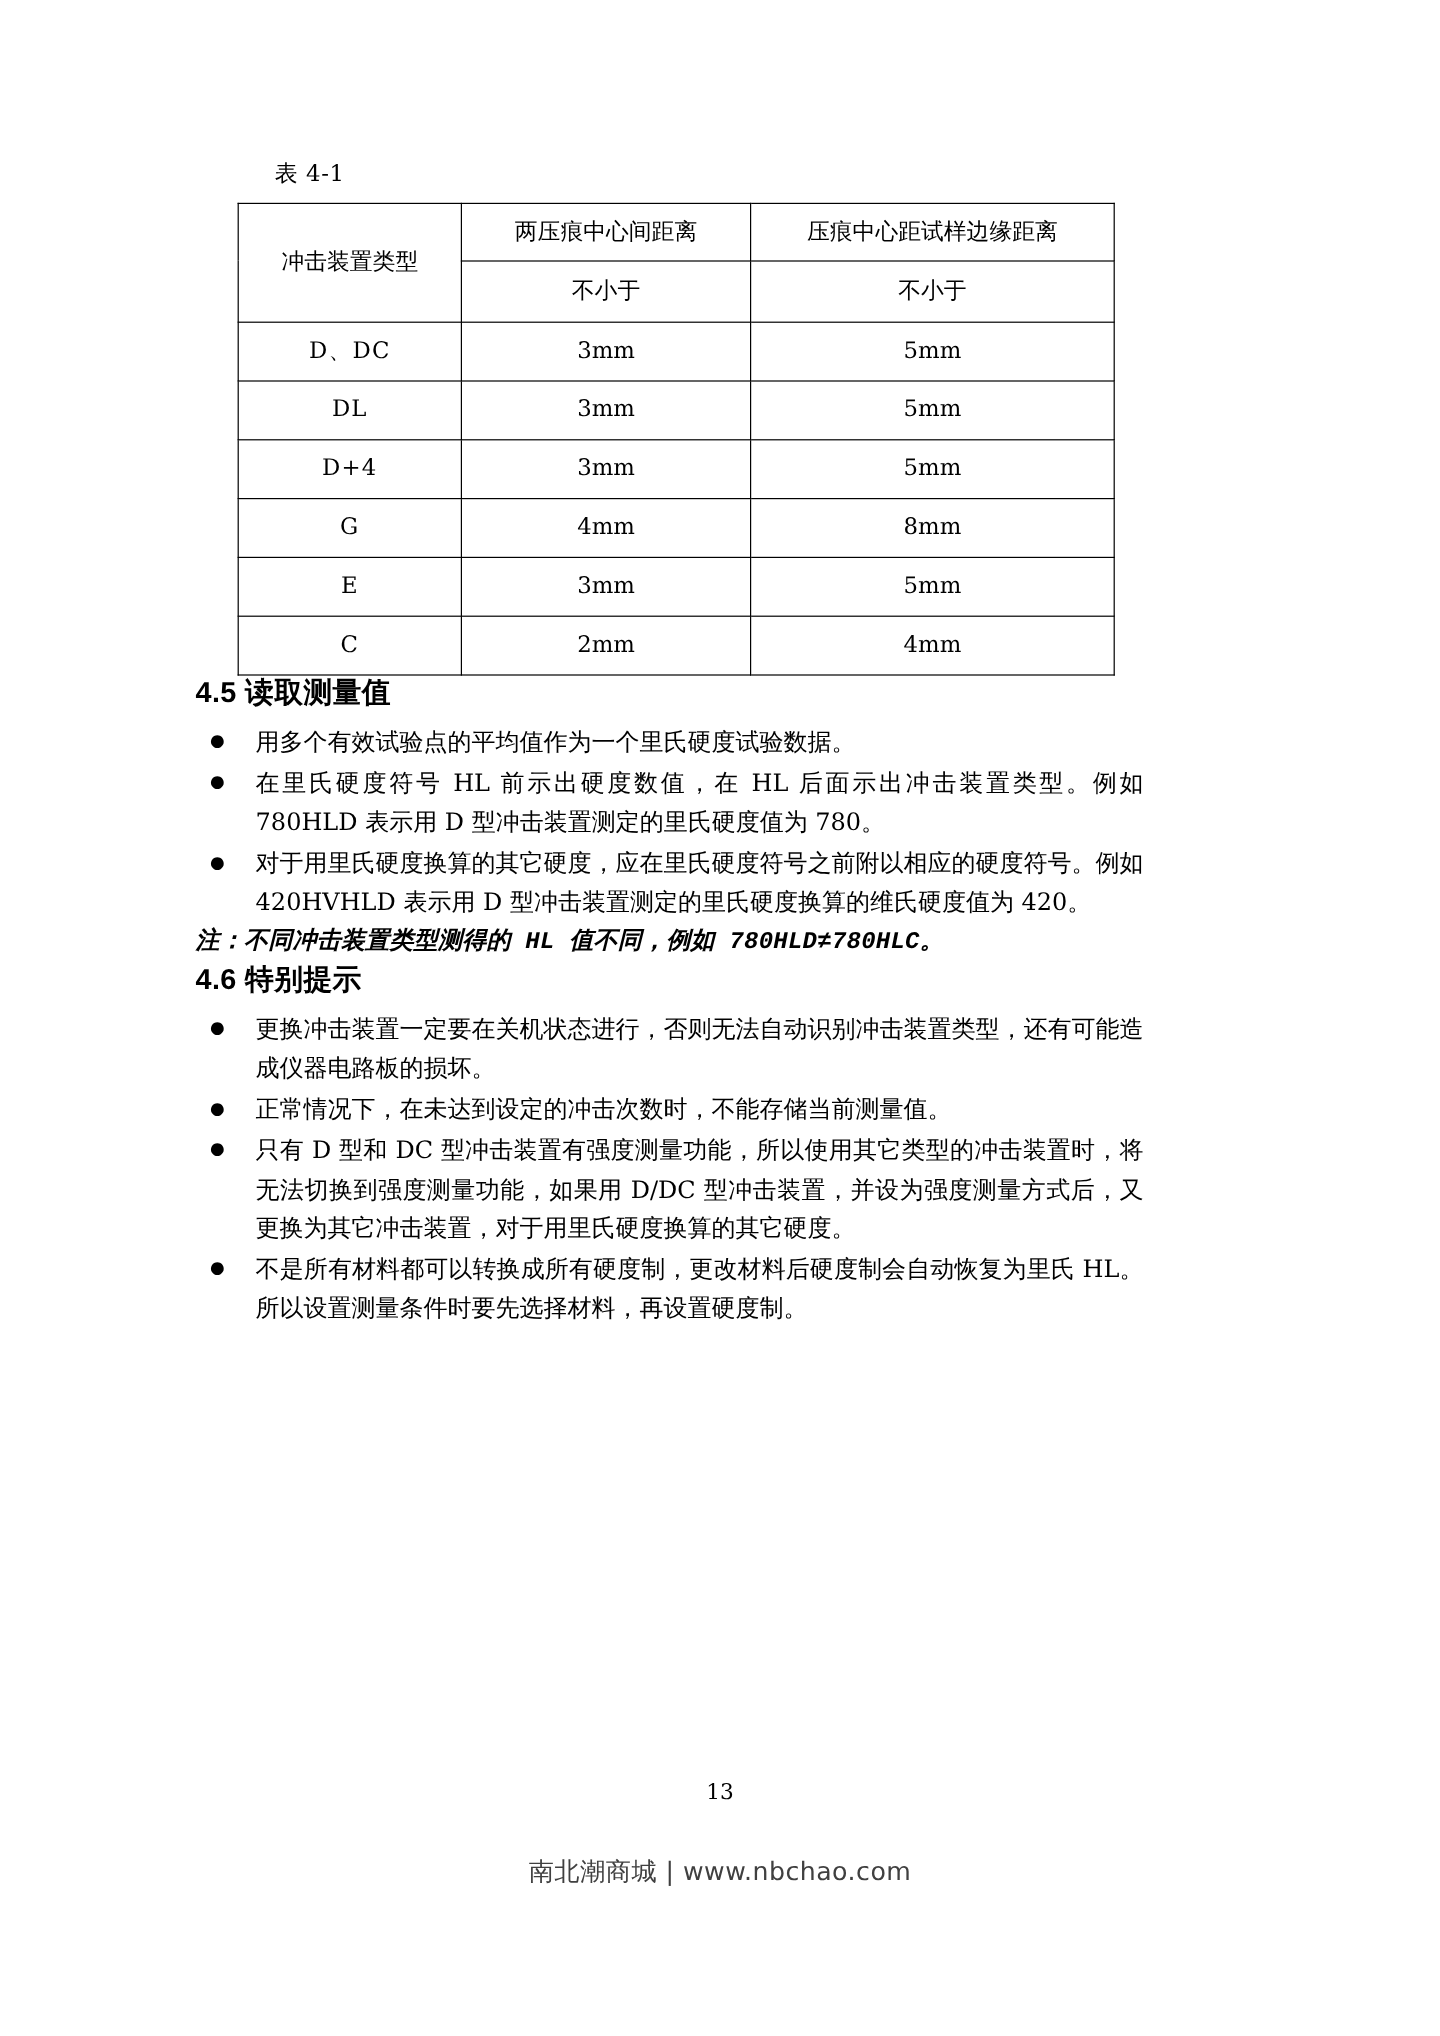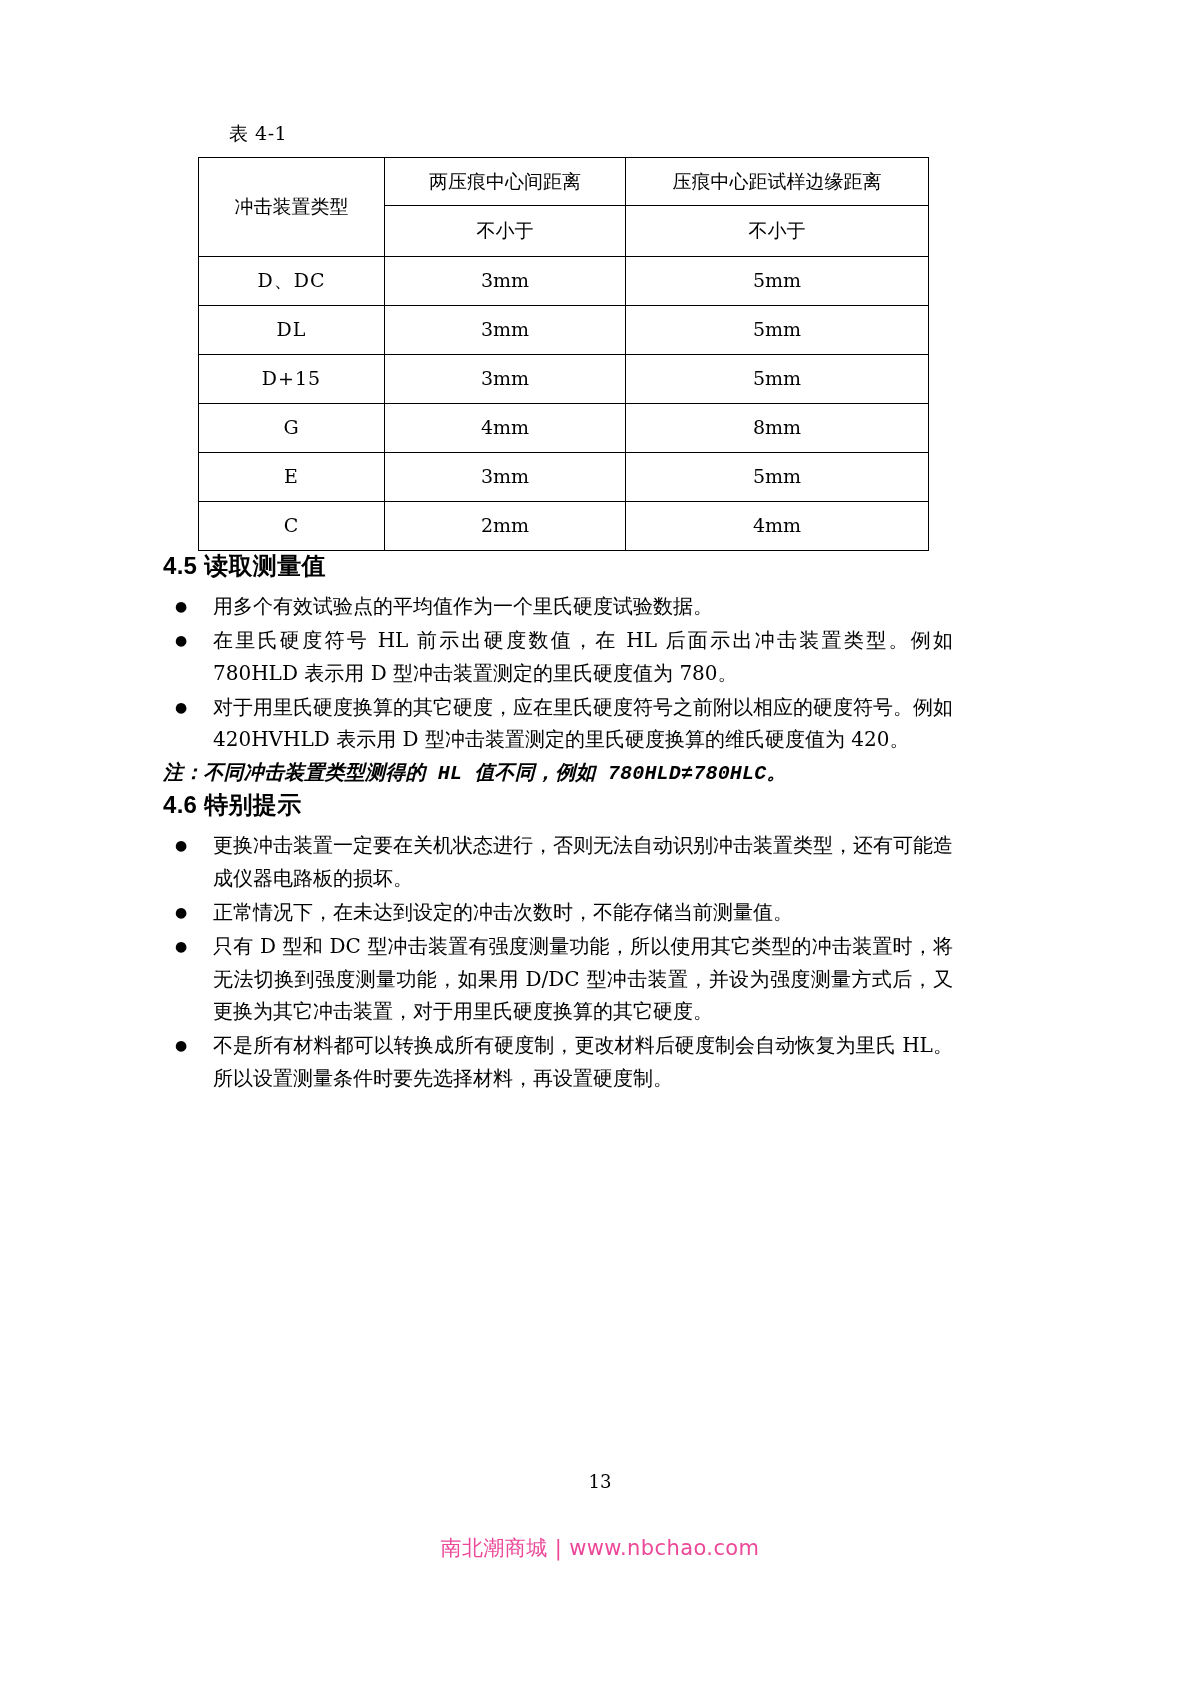--- a/index.html
+++ b/index.html
@@ -11,21 +11,21 @@
     width: 1200px;
     height: 1697px;
     position: relative;
     font-family: "DejaVu Serif", "Liberation Serif", serif;
     color: #000000;
     -webkit-font-smoothing: antialiased;
   }
 
   .page {
     position: absolute;
-    top: 4px; left: 0;
+    top: 16px; left: 0;
     width: 1200px;
     height: 1463px;
     box-sizing: border-box;
     padding: 6px;
   }
 
   .content {
     position: absolute;
     left: 163px;
     top: 118px;
@@ -124,21 +124,21 @@
     font-family: "DejaVu Serif", "Liberation Serif", serif;
   }
   .footer {
     position: absolute;
     top: 1530px;
     left: 0;
     width: 1200px;
     text-align: center;
     font-size: 21px;
     font-family: "DejaVu Sans", "Liberation Sans", sans-serif;
-    color: #ec4899;
+    color: #404040;
     letter-spacing: 0.4px;
   }
 </style>
 </head>
 <body>
 
 <div class="page">
 
   <div class="content">
 
@@ -160,21 +160,21 @@
           <td class="col1 body lat">D、DC</td>
           <td class="col2 body">3mm</td>
           <td class="col3 body">5mm</td>
         </tr>
         <tr>
           <td class="col1 body lat">DL</td>
           <td class="col2 body">3mm</td>
           <td class="col3 body">5mm</td>
         </tr>
         <tr>
-          <td class="col1 body lat">D+15</td>
+          <td class="col1 body lat">D+4</td>
           <td class="col2 body">3mm</td>
           <td class="col3 body">5mm</td>
         </tr>
         <tr>
           <td class="col1 body lat">G</td>
           <td class="col2 body">4mm</td>
           <td class="col3 body">8mm</td>
         </tr>
         <tr>
           <td class="col1 body lat">E</td>

